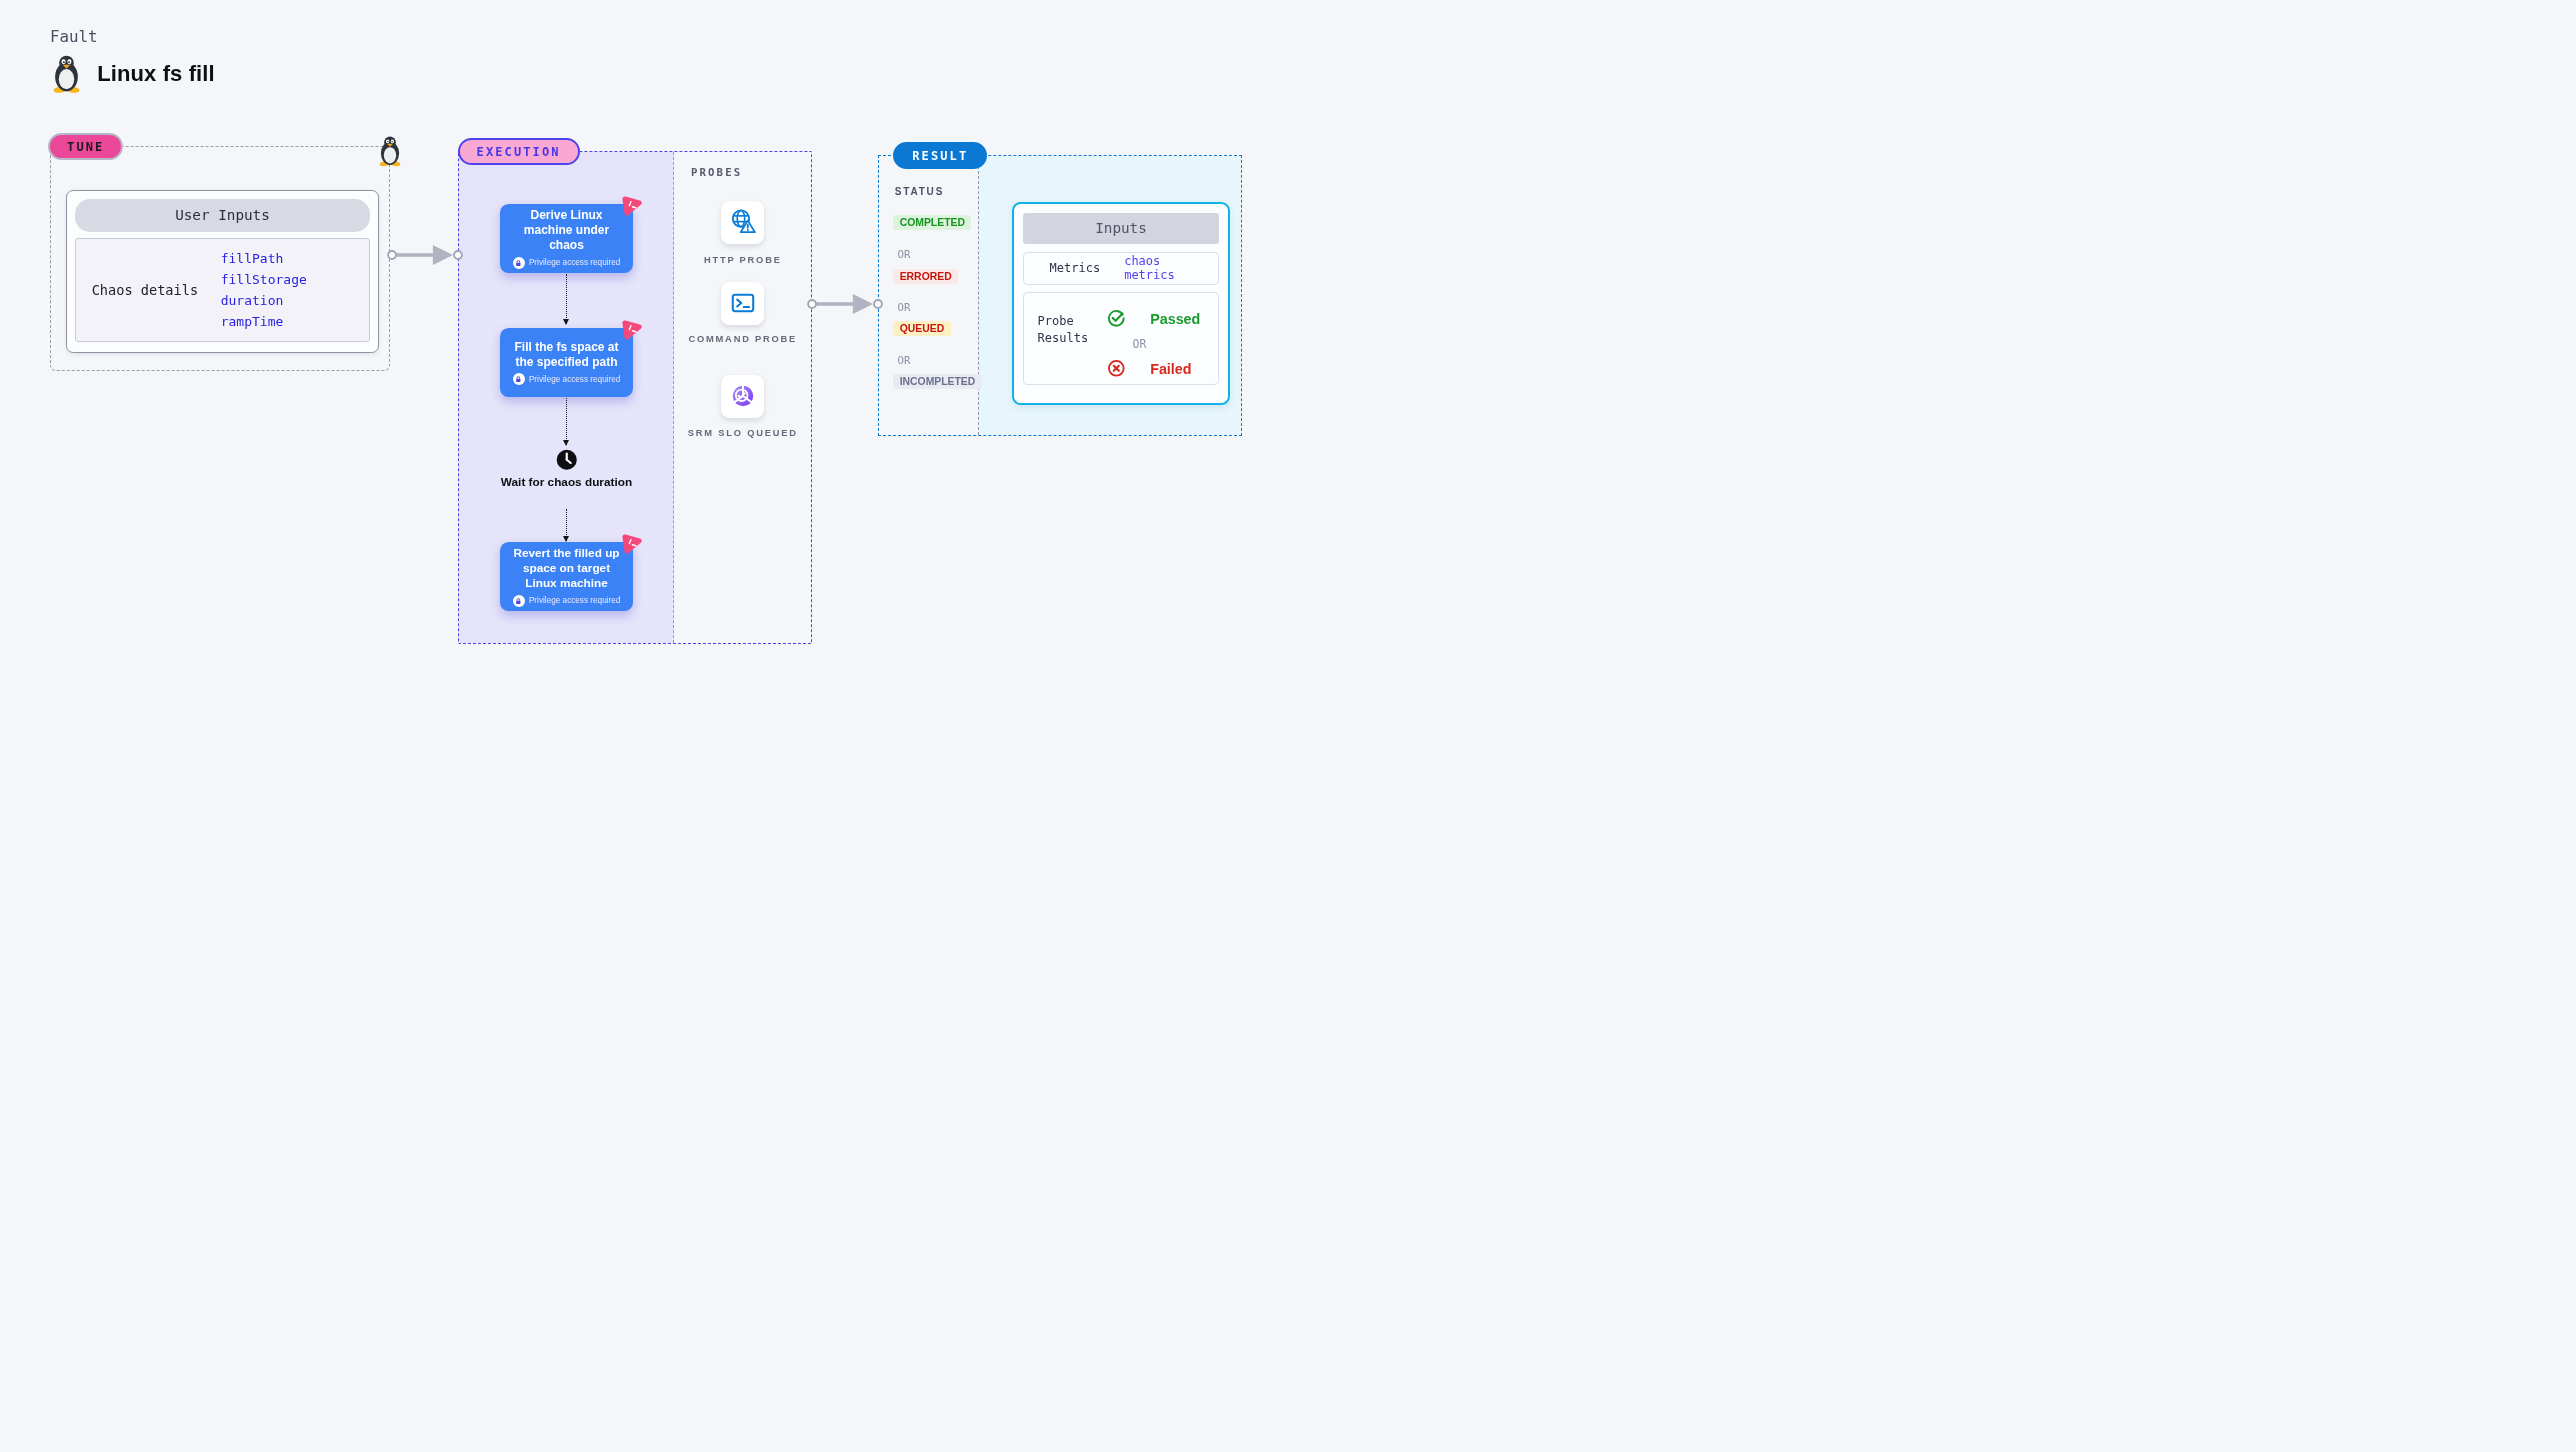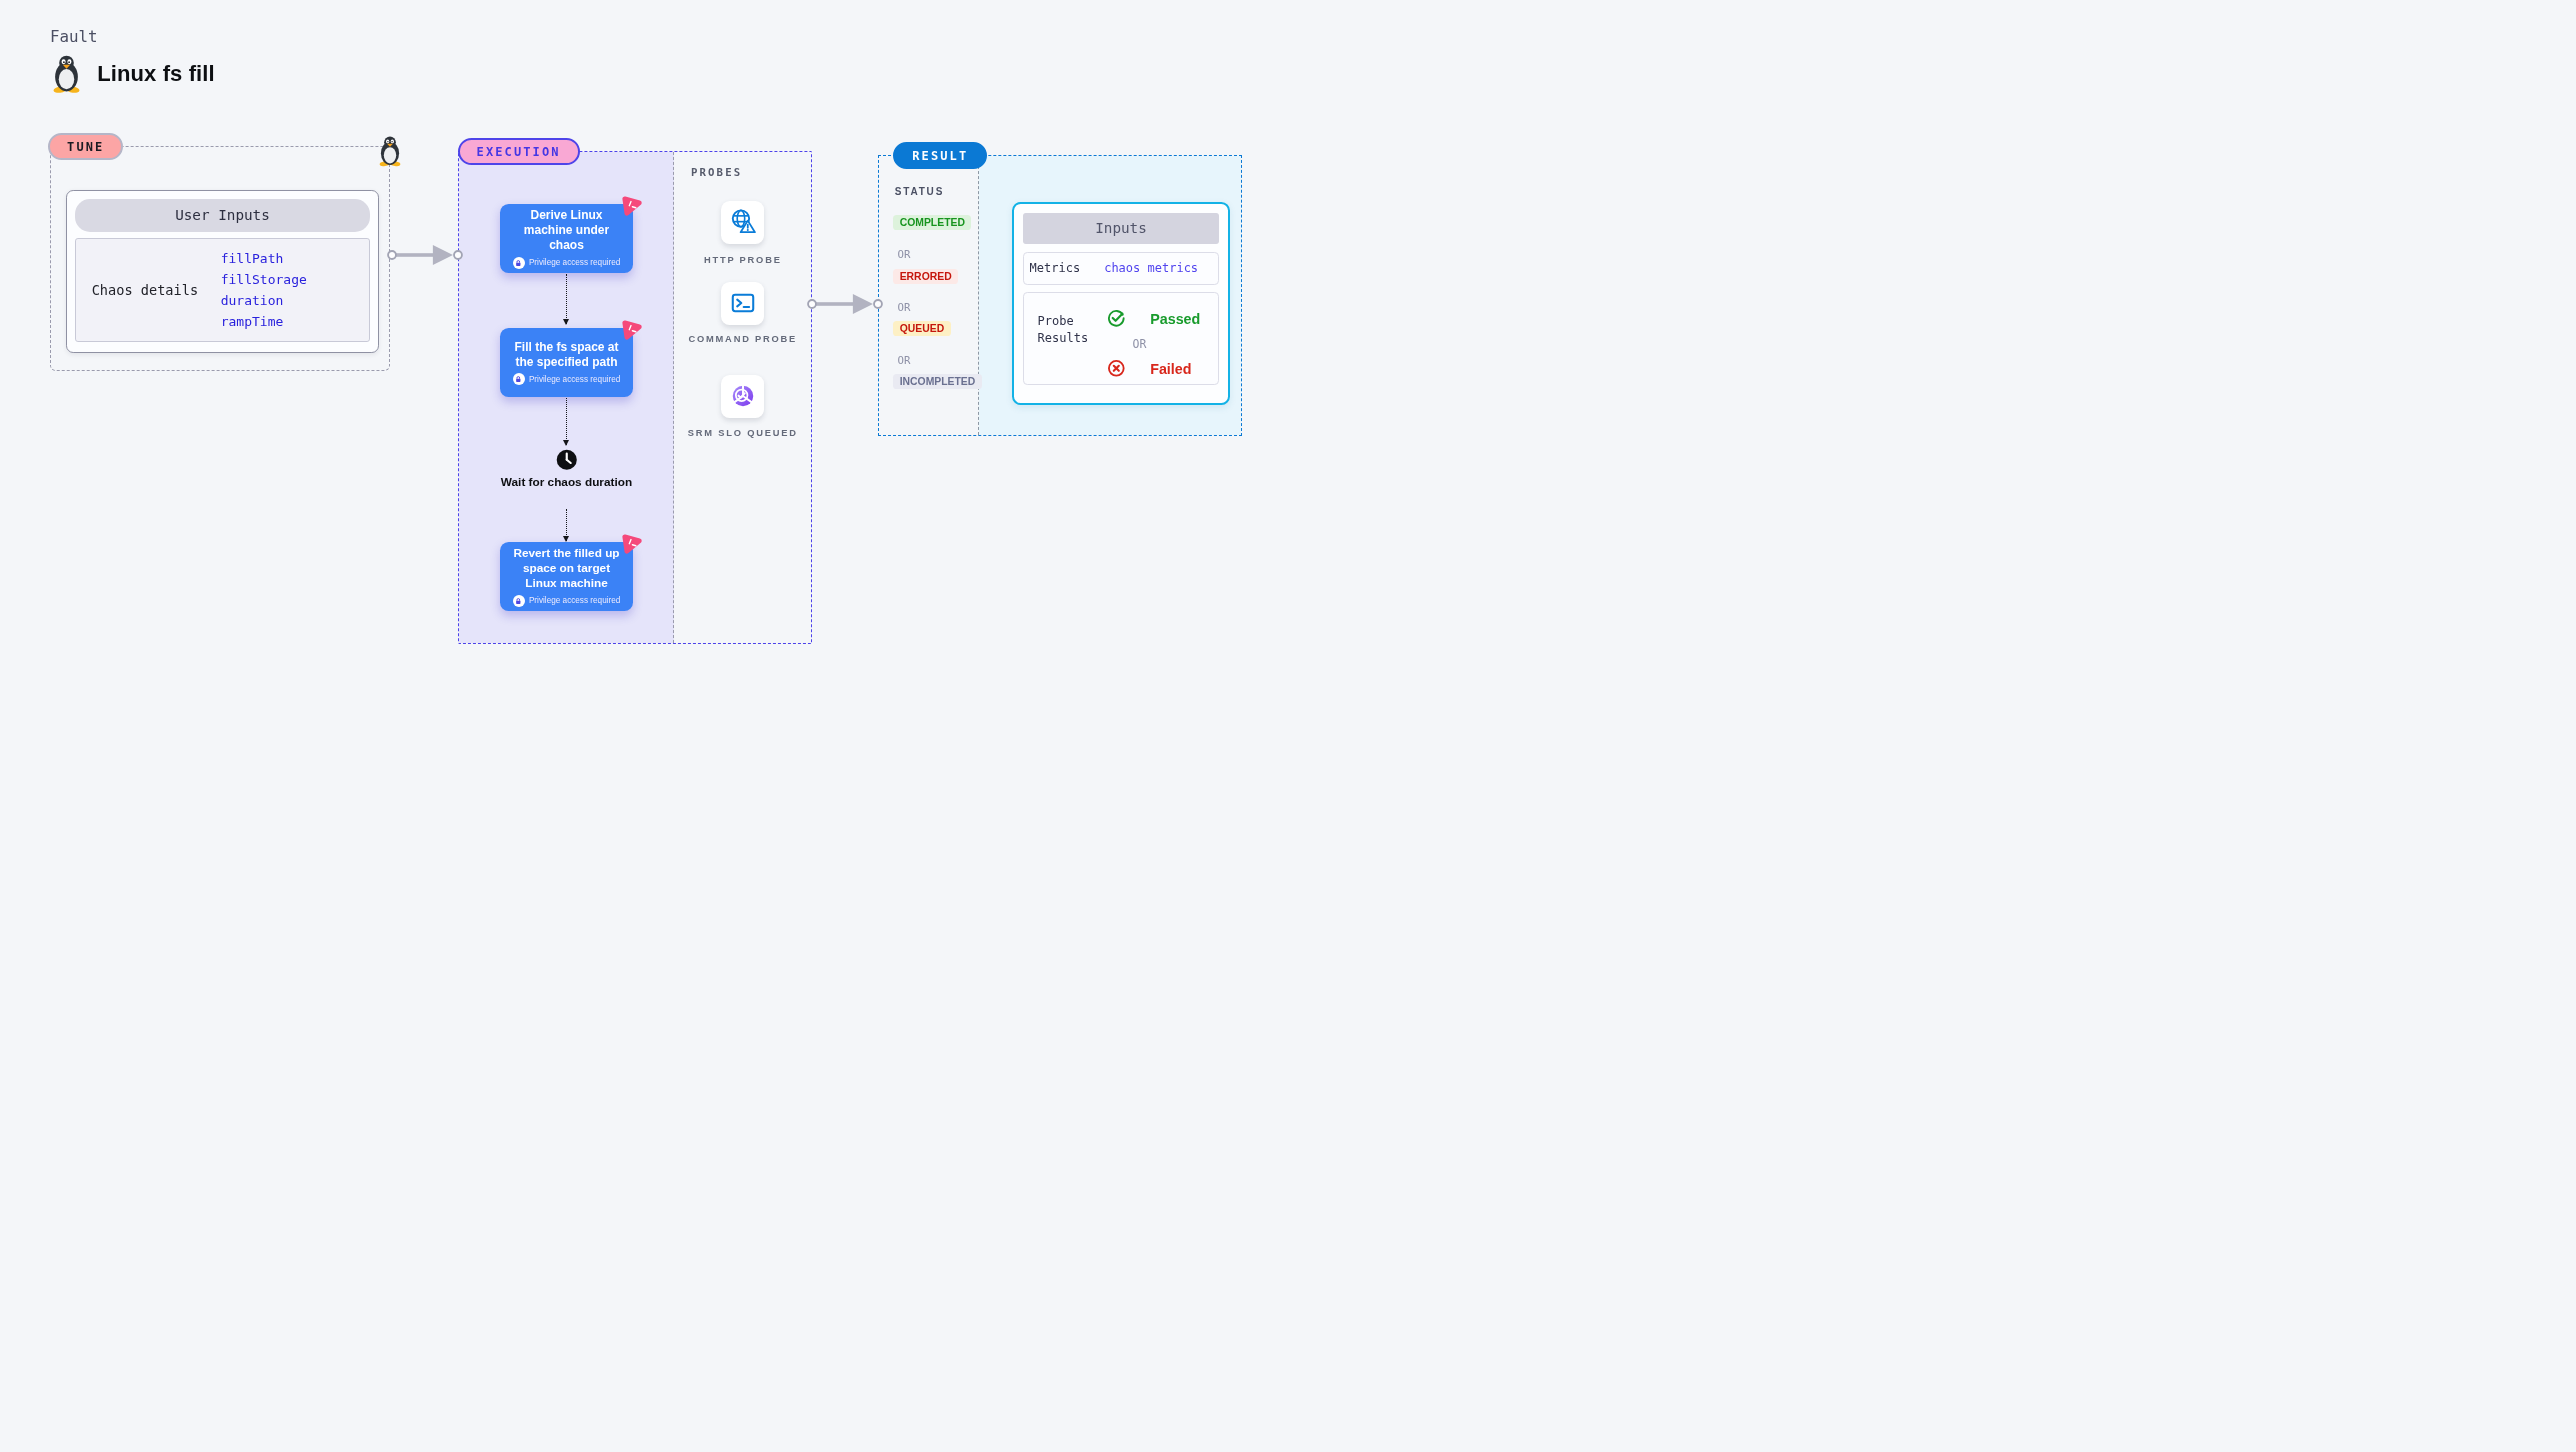--- a/index.html
+++ b/index.html
@@ -15,21 +15,21 @@
   .eyebrow{left:50px;top:27px;font-family:"DejaVu Sans Mono",monospace;font-size:15.8px;color:#4b4f63;}
   .title-row{left:50px;top:54px;display:flex;align-items:center;gap:14.3px;}
   .page-title{font-size:22px;font-weight:bold;color:#0d0f12;letter-spacing:0.1px;}
 
   
   .sec-badge{
     position:absolute;height:27px;display:flex;align-items:center;justify-content:center;
     border-radius:14.3px;font-family:"DejaVu Sans Mono",monospace;font-weight:bold;
     font-size:12px;letter-spacing:2.1px;padding:0 17px;box-sizing:border-box;z-index:5;
   }
-  .tune-badge{left:-2.9px;top:-13.6px;background:#fca5a5;border:2.1px solid #b5b6c8;color:#191b22;}
+  .tune-badge{left:-2.9px;top:-13.6px;background:#ec4899;border:2.1px solid #b5b6c8;color:#191b22;}
   .exec-badge{left:-1.4px;top:-13.6px;background:#f9a8d4;border:2.1px solid #4e44e9;color:#4537e4;}
   .result-badge{left:14.3px;top:-13.6px;background:#0b79d4;border:2.1px solid #0b79d4;color:#ffffff;}
 
   
   .tune-rect{left:50px;top:146px;width:338px;height:223px;border:1.4px dashed #9a9bad;border-radius:5.7px;}
   .ui-card{position:absolute;left:15px;top:43px;width:313px;height:163px;background:#fcfdff;
     border:1.4px solid #8f91a3;border-radius:7.2px;box-sizing:border-box;padding:7.9px;
     box-shadow:0 1.4px 4.3px rgba(40,42,60,.08);}
   .ui-header{height:33px;background:#d9d9e3;border-radius:15px;display:flex;align-items:center;justify-content:center;
     font-family:"DejaVu Sans Mono",monospace;font-size:14.3px;color:#2d2f40;}
@@ -85,21 +85,21 @@
   .st-warning{background:#fdf0c5;color:#c5160c;}
   .st-neutral{background:#e9eaf2;color:#6a7090;}
   .or-label{position:absolute;left:18.6px;font-family:"DejaVu Sans Mono",monospace;font-size:10.7px;color:#8e91a7;}
 
   .output-card{position:absolute;left:133px;top:46px;width:218px;height:203px;background:#fdfeff;
     border:2.1px solid #13b2e6;border-radius:8.6px;box-sizing:border-box;padding:8.6px;
     box-shadow:0 2.1px 7.2px rgba(30,120,160,.10);}
   .output-header{height:31.5px;background:#d4d4df;border-radius:2.9px;display:flex;align-items:center;justify-content:center;
     font-family:"DejaVu Sans Mono",monospace;font-size:14.3px;color:#515469;}
   .o-row{border:1.4px solid #dcdde8;border-radius:4.3px;background:#fcfdff;box-sizing:border-box;}
-  .metrics-row{margin-top:7.9px;height:33px;display:flex;align-items:center;padding:0 6px;}
+  .metrics-row{margin-top:7.9px;height:33px;display:flex;align-items:center;padding:0 26px;}
   .metrics-label{font-family:"DejaVu Sans Mono",monospace;font-size:12px;color:#30334a;}
   .metrics-value{font-family:"DejaVu Sans Mono",monospace;font-size:12px;color:#5144ee;margin-left:24px;cursor:pointer;}
   .proberes-row{margin-top:7.2px;height:93px;display:flex;padding:14px;}
   .proberes-label{width:69px;font-family:"DejaVu Sans Mono",monospace;font-size:12px;color:#30334a;line-height:17px;padding-top:5.7px;}
   .proberes-values{flex:1;display:flex;flex-direction:column;gap:7.9px;padding-top:1.4px;}
   .pr-line{display:flex;align-items:center;gap:25px;}
   .pr-passed{font-size:14.3px;font-weight:bold;color:#189b2c;}
   .pr-failed{font-size:14.3px;font-weight:bold;color:#d8271c;}
   .pr-or{font-family:"DejaVu Sans Mono",monospace;font-size:11.5px;color:#8e91a7;margin-left:26px;}
 </style>

